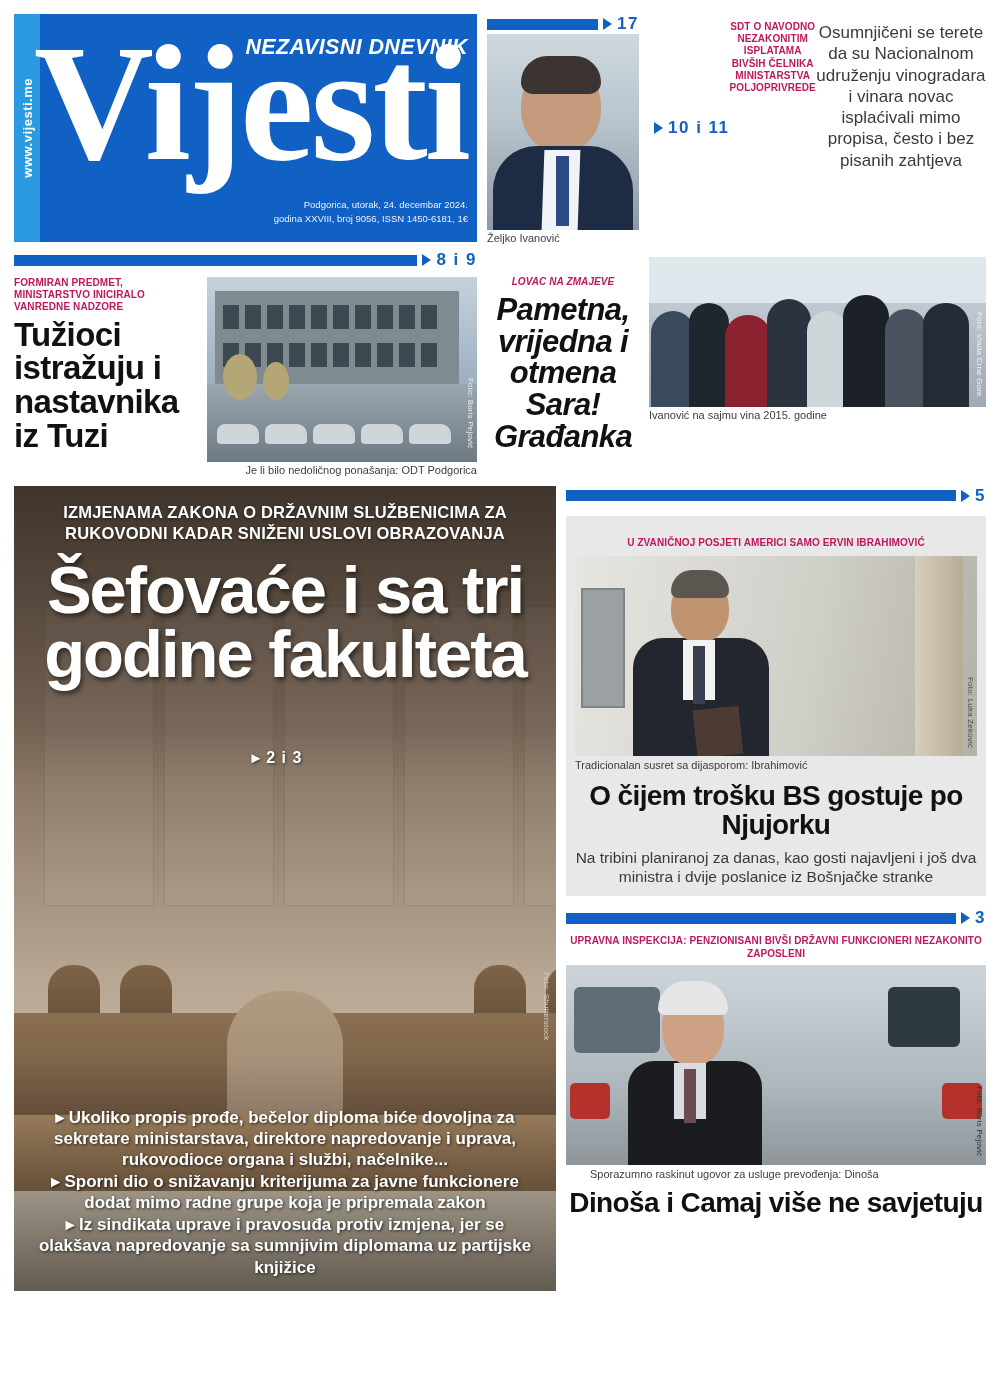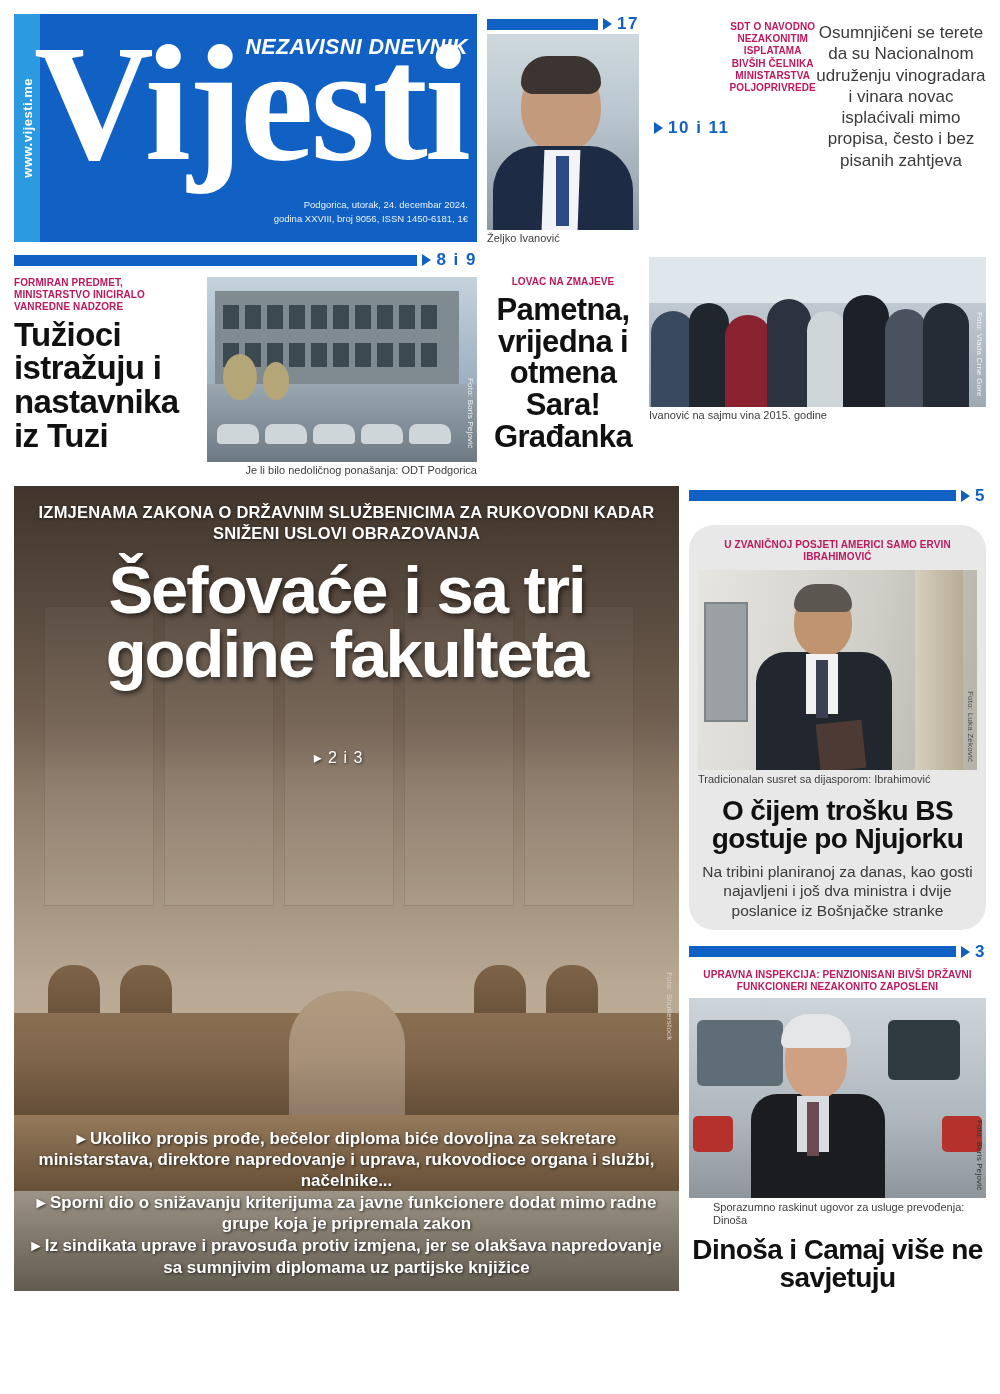--- a/index.html
+++ b/index.html
@@ -66,71 +66,71 @@
 
   
   .top-right { flex:1; display:flex; flex-direction:row; }
   .top-right .kicker { text-align:center; margin-top:7px; }
   .top-right .hl { text-align:center; font-size:31px; margin-top:7px; }
   .top-right .lead { text-align:center; font-size:17px; margin-top:8px; }
 
   
   .band2 { display:flex; gap:10px; margin-top:8px; }
   .b2-left { width:463px; }
-  .b2-mid  { width:152px; }
+  .b2-mid  { width:152px;font-style:italic; }
   .b2-right{ flex:1; }
 
   .story-left { display:flex; gap:8px; margin-top:7px; }
   .story-left .txt { width:185px; }
   .story-left .hl { font-size:33px; margin-top:4px; }
   .story-left .img { flex:1; position:relative; }
 
   .mid-teaser { text-align:center; }
   .mid-teaser .kicker { margin-top:26px; }
   .mid-teaser .hl { font-size:31px; margin-top:6px; }
 
   .wine-photo { width:100%; height:150px; position:relative; overflow:hidden; margin-top:7px; }
 
   
   .main { display:flex; gap:10px; margin-top:9px; }
-  .feature { width:665px; position:relative; }
+  .feature { width:542px; position:relative; }
   .feature-img {
     width:100%; height:805px; position:relative; overflow:hidden;
     background:#6d5f55;
   }
   .feature .overkicker {
     position:absolute; top:16px; left:0; right:0; text-align:center;
     color:#fff; font-size:16.5px; font-weight:bold; line-height:1.3;
     letter-spacing:.2px; text-shadow:0 1px 3px rgba(0,0,0,.55); z-index:4;
   }
   .feature .big {
     position:absolute; top:72px; left:0; right:0; text-align:center;
     color:#fff; font-weight:bold; font-size:67px; line-height:.96;
     letter-spacing:-2px; text-shadow:2px 3px 5px rgba(0,0,0,.55); z-index:4;
   }
   .feature .pagetag {
     position:absolute; top:262px; left:0; right:16px; text-align:center;
-    color:#fff; font-size:16px; font-weight:normal; letter-spacing:1px; z-index:4;
+    color:#fff; font-size:16px; font-weight:bold; letter-spacing:1px; z-index:4;
     text-shadow:1px 1px 3px rgba(0,0,0,.6);
   }
   .bullets {
     position:absolute; left:0; right:0; bottom:12px; z-index:4;
     text-align:center; color:#fff; font-weight:bold;
     font-size:17px; line-height:1.24; padding:0 16px;
     text-shadow:1px 1px 3px rgba(0,0,0,.7);
   }
   .bullets p { margin-bottom:1px; }
   .feature .credit {
     position:absolute; right:5px; bottom:250px; z-index:4; color:#d9cfc6;
   }
   .feature .undercap { margin-top:3px; }
 
   
   .rail { flex:1; display:flex; flex-direction:column; }
-  .rail-box { background:#e8e8e8; padding:14px 9px 10px 9px; margin-top:19px;border-radius:25px; }
+  .rail-box { background:#e8e8e8; padding:21px 9px 10px 9px; margin-top:10px; }
   .rail-box .kicker { text-align:center; }
   .rail-photo { width:100%; height:200px; position:relative; overflow:hidden; margin-top:7px; }
   .rail .hl { text-align:center; font-size:28px; margin-top:11px; }
   .rail .lead { text-align:center; font-size:15.5px; margin-top:8px; }
   .rail-sec2 { margin-top:12px; }
   .rail-sec2 .kicker { text-align:center; margin-top:7px; }
   .rail-photo2 { width:100%; height:200px; position:relative; overflow:hidden; margin-top:5px; }
   .rail-sec2 .hl { font-size:28px; margin-top:9px; }
 
   

